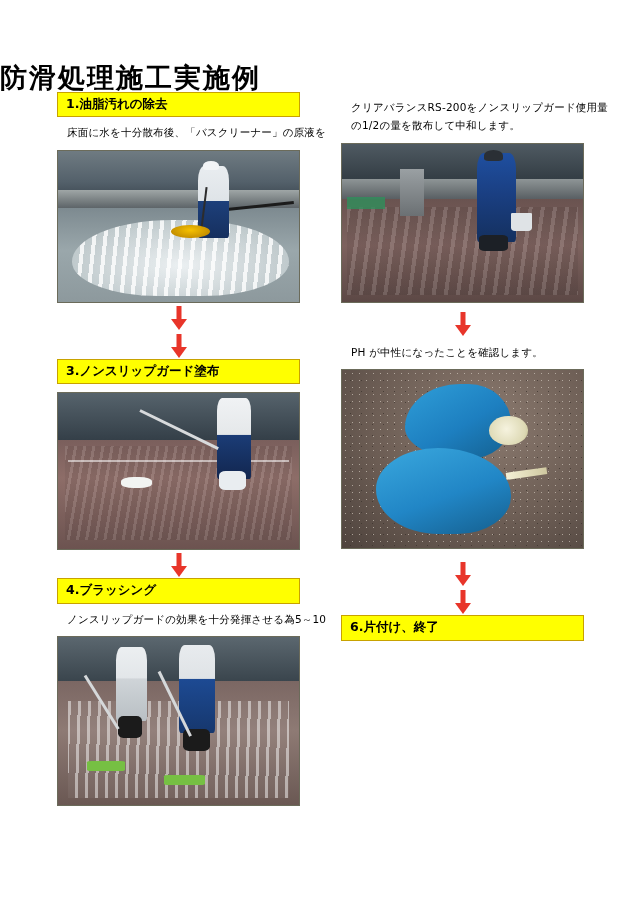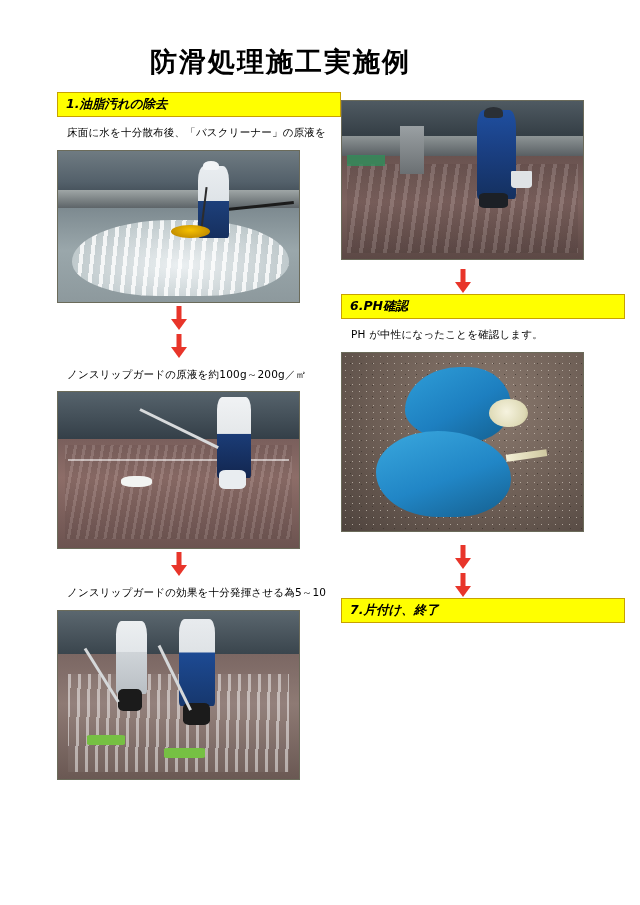--- a/index.html
+++ b/index.html
@@ -16,43 +16,43 @@
     overflow: hidden;
   }
   .page {
     position: relative;
     width: 640px;
     height: 905px;
     background: #fff;
   }
   .title {
     position: absolute;
-    top: 44px;
+    top: 60px;
     left: 0;
     width: 561px;
-    text-align: center;
+    text-align: left;
     font-size: 27px;
     font-weight: bold;
     letter-spacing: 2px;
     font-family: "DejaVu Sans", sans-serif;
   }
   .col-left { position: absolute; left: 57px; top: 92px; width: 243px; }
   .col-right { position: absolute; left: 341px; top: 92px; width: 243px; }
 
   .step-label {
     background: #ffff00;
     border: 1px solid #c8a200;
     font-size: 12.5px;
     font-weight: bold;
     padding: 4px 6px 5px 8px;
     font-family: "DejaVu Sans", sans-serif;
     line-height: 1.15;
     box-sizing: border-box;
   }
-  .step-label.wide { width: 284px; font-style: italic; }
+  .step-label.wide { width: 243px; }
 
   .desc {
     font-size: 10.5px;
     line-height: 1.75;
     margin: 6px 0 0 0;
     padding-left: 10px;
     font-family: "DejaVu Sans", sans-serif;
     letter-spacing: 0.2px;
   }
   .desc .ln { display: block; white-space: nowrap; }
@@ -197,41 +197,42 @@
       <div class="shaft"></div>
       <div class="head"></div>
     </div>
 
 
     <div class="arrow">
       <div class="shaft"></div>
       <div class="head"></div>
     </div>
 
-    <div class="desc">
-      <span class="ln">ノンスリップガードの原液を約100g～200g／㎡</span>
+    <div class="step-label wide">3.ノンスリップガード塗布</div>
+    <div class="desc">
     </div>
     <div class="photo p3">
       <div class="ph-inner">
         <div class="band wallbg"></div>
         <div class="band floor"></div>
         <div class="shine"></div>
         <div class="wetline"></div>
         <div class="worker2"></div>
         <div class="boot"></div>
         <div class="mophandle"></div>
         <div class="mophead"></div>
       </div>
     </div>
 
     <div class="arrow">
       <div class="shaft"></div>
       <div class="head"></div>
     </div>
 
+    <div class="step-label wide">4.ブラッシング</div>
     <div class="desc">
       <span class="ln">ノンスリップガードの効果を十分発揮させる為5～10</span>
     </div>
     <div class="photo p4">
       <div class="ph-inner">
         <div class="band wallbg"></div>
         <div class="band floor"></div>
         <div class="suds"></div>
         <div class="w1"></div>
         <div class="w2"></div>
@@ -241,20 +242,24 @@
         <div class="h2"></div>
         <div class="br1"></div>
         <div class="br2"></div>
       </div>
     </div>
 
   </div>
 
   <div class="col-right">
 
+    <div class="desc">
+      <span class="ln">クリアバランスRS-200をノンスリップガード使用量</span>
+      <span class="ln">の1/2の量を散布して中和します。</span>
+    </div>
     <div class="photo p5">
       <div class="ph-inner">
         <div class="band wallbg"></div>
         <div class="band counter"></div>
         <div class="band floor"></div>
         <div class="gloss"></div>
         <div class="green"></div>
         <div class="trolley"></div>
         <div class="worker"></div>
         <div class="hat"></div>
@@ -262,21 +267,20 @@
         <div class="boots"></div>
       </div>
     </div>
 
     <div class="gap6"></div>
     <div class="arrow arr-wide">
       <div class="shaft"></div>
       <div class="head"></div>
     </div>
 
-    <div class="step-label wide">6.PH確認</div>
     <div class="desc">
       <span class="ln">PH が中性になったことを確認します。</span>
     </div>
     <div class="photo p6">
       <div class="ph-inner">
         <div class="band floor"></div>
         <div class="speck"></div>
         <div class="glove1"></div>
         <div class="paper"></div>
         <div class="glove2"></div>
@@ -289,17 +293,17 @@
       <div class="shaft"></div>
       <div class="head"></div>
     </div>
 
 
     <div class="arrow arr-wide">
       <div class="shaft"></div>
       <div class="head"></div>
     </div>
 
-    <div class="step-label wide">7.片付け、終了</div>
+    <div class="step-label wide">6.片付け、終了</div>
 
   </div>
 
 </div>
 
 </body></html>

